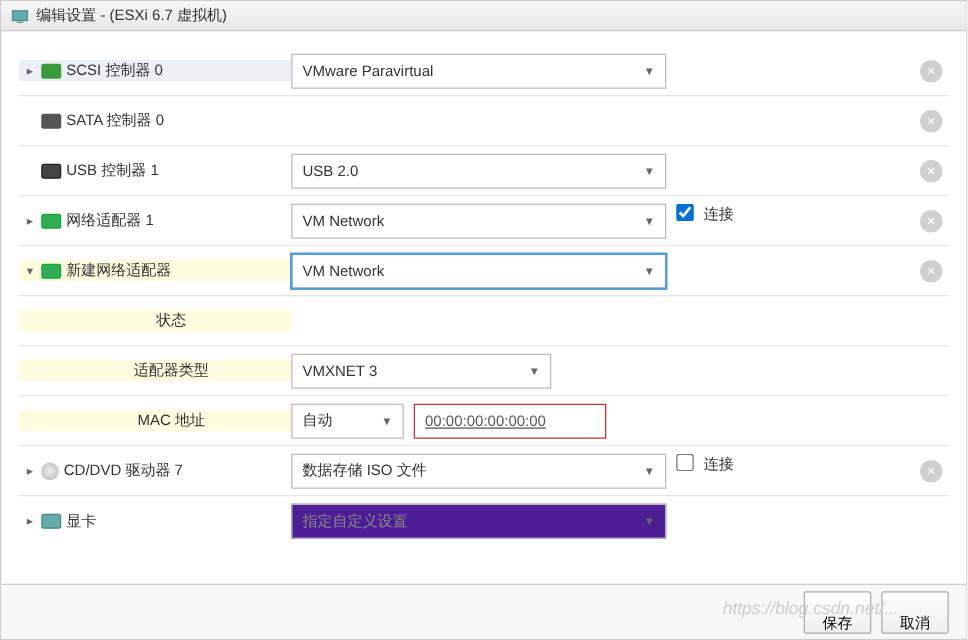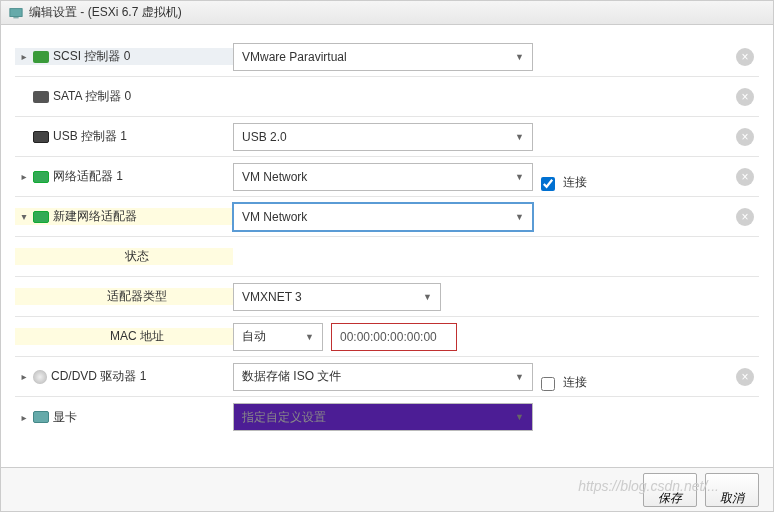--- a/index.html
+++ b/index.html
@@ -6,44 +6,44 @@
 body { font-family: "Microsoft YaHei", Arial, sans-serif; font-size: 12px; color: #333; background: #fff; width: 774px; height: 512px; overflow: hidden; position: relative; }
 .dialog { border: 1px solid #ccc; width: 100%; height: 100%; display: flex; flex-direction: column; }
 .titlebar { background: linear-gradient(#f5f5f5,#e8e8e8); height: 24px; border-bottom: 1px solid #ccc; display: flex; align-items: center; padding: 0 8px; gap: 6px; }
 .title-icon { width: 14px; height: 14px; }
 .title-text { font-size: 12px; color: #333; }
 .content { flex: 1; overflow: auto; padding: 12px 14px 8px 14px; }
 .row { display: flex; align-items: center; min-height: 40px; border-bottom: 1px solid #e5e5e5; }
 .row.no-border { border-bottom: none; }
 .label-col { width: 218px; display: flex; align-items: center; gap: 4px; padding-left: 4px; }
 .label-col.indent1 { padding-left: 26px; justify-content: center; }
-.field-col { flex: 1; display: flex; align-items: flex-end; gap: 8px; padding: 4px 0; }
+.field-col { flex: 1; display: flex; align-items: flex-start; gap: 8px; padding: 4px 0; }
 .close-col { width: 28px; display: flex; justify-content: center; }
 .expander { width: 10px; display: inline-flex; justify-content: center; cursor: pointer; color: #666; font-size: 10px; }
 .hw-icon { width: 16px; height: 12px; display: inline-block; border-radius: 2px; }
 .hw-icon.green { background: #3a9b3a; }
 .hw-icon.sata { background: #555; }
 .hw-icon.usb { background: #444; border: 1px solid #222; }
 .hw-icon.nic { background: #3a5; border: 1px solid #1a3; }
 .hw-icon.cd { background: radial-gradient(circle,#eee 0,#ccc 60%,#999 100%); border-radius: 50%; width: 14px; height: 14px; }
 .hw-icon.display { background: #6aa; border: 1px solid #488; }
 .select { height: 28px; border: 1px solid #bbb; background: #fff; padding: 0 24px 0 8px; font-size: 12px; color: #333; position: relative; display: flex; align-items: center; cursor: pointer; }
 .select.wide { width: 300px; }
 .select.med { width: 208px; }
 .select.small { width: 90px; }
 .select::after { content: "▼"; position: absolute; right: 8px; color: #666; font-size: 9px; }
 .select.highlighted { outline: 2px solid #5a9bd5; outline-offset: -1px; }
 .select.disabled { background: #4c1d95; color: #888; }
 .checkbox { width: 14px; height: 14px; cursor: pointer; accent-color: #0070d1; }
 .del-btn { width: 18px; height: 18px; border-radius: 50%; background: #d0d0d0; color: #fff; display: flex; align-items: center; justify-content: center; font-size: 12px; cursor: pointer; }
-.input-mac { width: 126px; height: 28px; border: 1px solid #c03030; padding: 0 8px; font-size: 12px; color: #555; }
+.input-mac { width: 154px; height: 28px; border: 1px solid #c03030; padding: 0 8px; font-size: 12px; color: #555; text-decoration: underline; }
 .row.highlight-label .label-col { background: #fffce0; }
 .row.bg-gray .label-col { background: #ecf0f4; }
 .footer { height: 44px; border-top: 1px solid #ccc; background: #f7f7f7; display: flex; align-items: center; justify-content: flex-end; padding: 0 14px; gap: 8px; }
-.btn { height: 22px; padding: 16px 14px; border: 1px solid #aaa; background: linear-gradient(#fff,#eee); cursor: pointer; font-size: 12px; border-radius: 2px; font-style: italic; }
+.btn { height: 22px; padding: 16px 14px; border: 1px solid #aaa; background: linear-gradient(#fff,#eee); cursor: pointer; font-size: 12px; border-radius: 2px; }
 .watermark { position: absolute; right: 55px; bottom: 18px; color: #ccc; font-size: 14px; pointer-events: none; font-style: italic; }
 </style>
 </head>
 <body>
 
 <div class="dialog">
   <div class="titlebar">
     <svg class="title-icon" viewBox="0 0 16 16">
         <rect x="1" y="3" width="14" height="9" fill="#6aa" stroke="#488"></rect>
         <rect x="5" y="13" width="6" height="1" fill="#488"></rect>
@@ -160,21 +160,21 @@
           </div>
         <input class="input-mac" value="00:00:00:00:00:00" style="">
       </div>
       <div class="close-col"></div>
     </div>
 
     <div class="row">
       <div class="label-col">
         <span class="expander">▸</span>
         <span class="hw-icon cd"></span>
-        <span>CD/DVD 驱动器 1</span>
+        <span>CD/DVD 驱动器 7</span>
       </div>
       <div class="field-col">
         <div class="select wide">
             <span>数据存储 ISO 文件</span>
           </div>
         <input type="checkbox" class="checkbox" style="">
         <span>连接</span>
       </div>
       <div class="close-col">
           <span class="del-btn">×</span>

